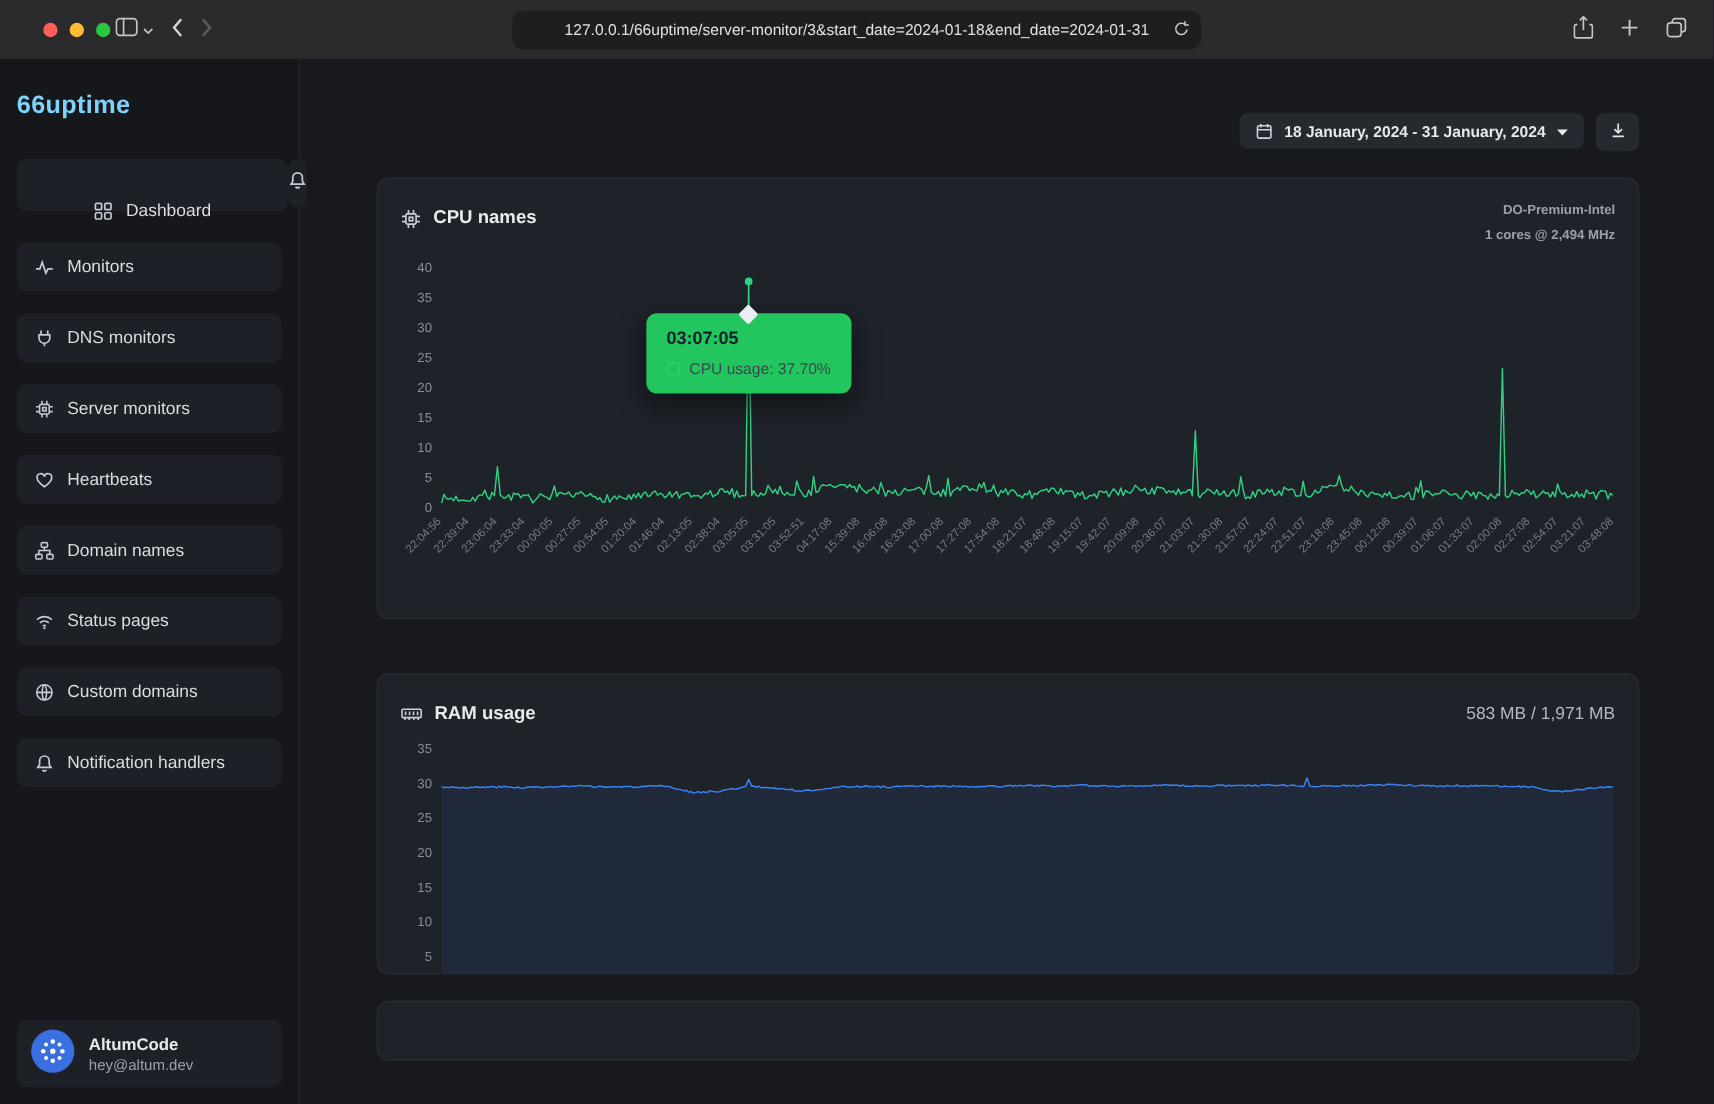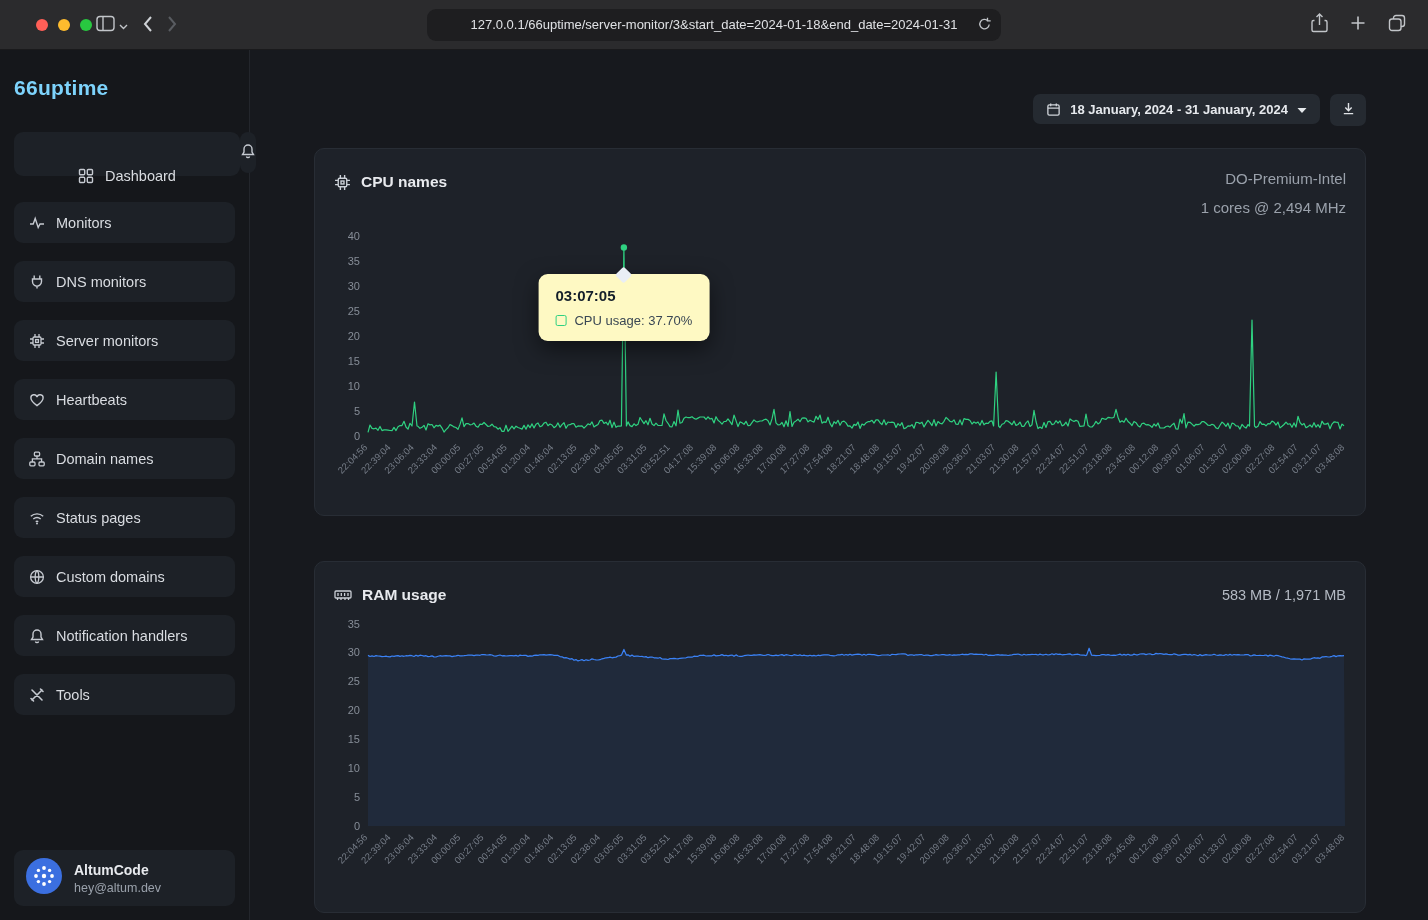--- a/index.html
+++ b/index.html
@@ -49,38 +49,38 @@
   .date-btn { height:30px; background:#252a31; border:none; border-radius:7px; color:#e6e9ed;
     font-size:13px; font-weight:600; display:flex; align-items:center; gap:9px; padding:0 13px;
     font-family:"Liberation Sans", sans-serif; cursor:pointer; }
   .date-btn .ic { color:#cfd3d9; display:flex; }
   .dl-btn { width:36px; height:32px; background:#252a31; border:none; border-radius:7px;
     color:#dfe2e6; display:flex; align-items:center; justify-content:center; cursor:pointer; }
 
   .card { background:#1e2229; border:1px solid #282d35; border-radius:10px;
     padding:16px 19px; margin-bottom:22px; overflow:hidden; }
   .card.cpu { height:368px; }
-  .card.ram { height:352px;margin-top:45px; }
+  .card.ram { height:251px;margin-top:45px; }
   .card.peek { height:50px; }
   .card-header { display:flex; justify-content:space-between; align-items:center; }
   .card.cpu .card-header { min-height:44px; align-items:flex-start; }
   .card.ram .card-header { min-height:34px; }
   .card-title-wrap { display:flex; align-items:center; gap:10px; color:#e8eaee;
     font-size:15.5px; font-weight:600; }
   .card.cpu .card-title-wrap { margin-top:8px; }
   .card-title-wrap .ic { color:#ccd1d8; display:flex; }
-  .card-meta { text-align:right; color:#9aa1ab; font-size:15px; line-height:1.9; }
+  .card-meta { text-align:right; color:#9aa1ab; font-size:11px; line-height:1.9;font-weight:bold; }
   .card-meta-single { color:#b4bac3; font-size:14.5px; }
 
   .chart-wrap { position:relative; }
   svg.chart { display:block; }
   svg .ytick { fill:#868d97; font-size:11px; font-family:"Liberation Sans",sans-serif; }
   svg .xtick { fill:#767d88; font-size:9.5px; font-family:"Liberation Sans",sans-serif; }
 
-  .chart-tooltip { position:absolute; transform:translateX(-50%); background:#fef9c3;
+  .chart-tooltip { position:absolute; transform:translateX(-50%); background:#22c55e;
     border-radius:9px; padding:13px 17px; min-width:156px;
     box-shadow:0 8px 22px rgba(0,0,0,.5); z-index:5; }
   .chart-tooltip::before { content:""; position:absolute; top:-5px; left:50%;
     margin-left:-6px; width:12px; height:12px; background:#e9eef5; transform:rotate(45deg);
     border-radius:2px; }
   .tt-time { color:#141f2b; font-size:15px; font-weight:700; margin-bottom:9px; }
   .tt-row { display:flex; align-items:center; gap:8px; color:#3a4754; font-size:13px; white-space:nowrap; }
   .tt-swatch { width:11px; height:11px; border:1.6px solid #2fd181; border-radius:2px; flex:0 0 auto; }
 </style>
 </head>
@@ -252,28 +252,20 @@
       <div class="nav-item">
         <span class="ic">
           <svg width="16" height="16" viewBox="0 0 16 16" fill="none" stroke="currentColor" stroke-width="1.4">
             <path d="M8 2a4 4 0 0 0-4 4v3L2.5 11.5h11L12 9V6a4 4 0 0 0-4-4z"></path>
               <path d="M6.4 13.5a1.7 1.7 0 0 0 3.2 0"></path>
           </svg>
         </span>
         <span>Notification handlers</span>
       </div>
 
-      <div class="nav-item">
-        <span class="ic">
-          <svg width="16" height="16" viewBox="0 0 16 16" fill="none" stroke="currentColor" stroke-width="1.6" stroke-linecap="round">
-            <path d="M3 13L13 3M3 3l10 10M2 11.5l2.5 2.5M11.5 2L14 4.5"></path>
-          </svg>
-        </span>
-        <span>Tools</span>
-      </div>
     </div>
 
     <div class="account">
       <span>
         <svg width="38" height="38" viewBox="0 0 38 38">
           <circle cx="19" cy="19" r="18" fill="#3b6fe0"></circle>
           <circle cx="19" cy="19" r="2.2" fill="#fff"></circle>
           <circle cx="19" cy="11" r="1.9" fill="#fff"></circle>
             <circle cx="19" cy="27" r="1.9" fill="#fff"></circle>
           <circle cx="11" cy="19" r="1.9" fill="#fff"></circle>

